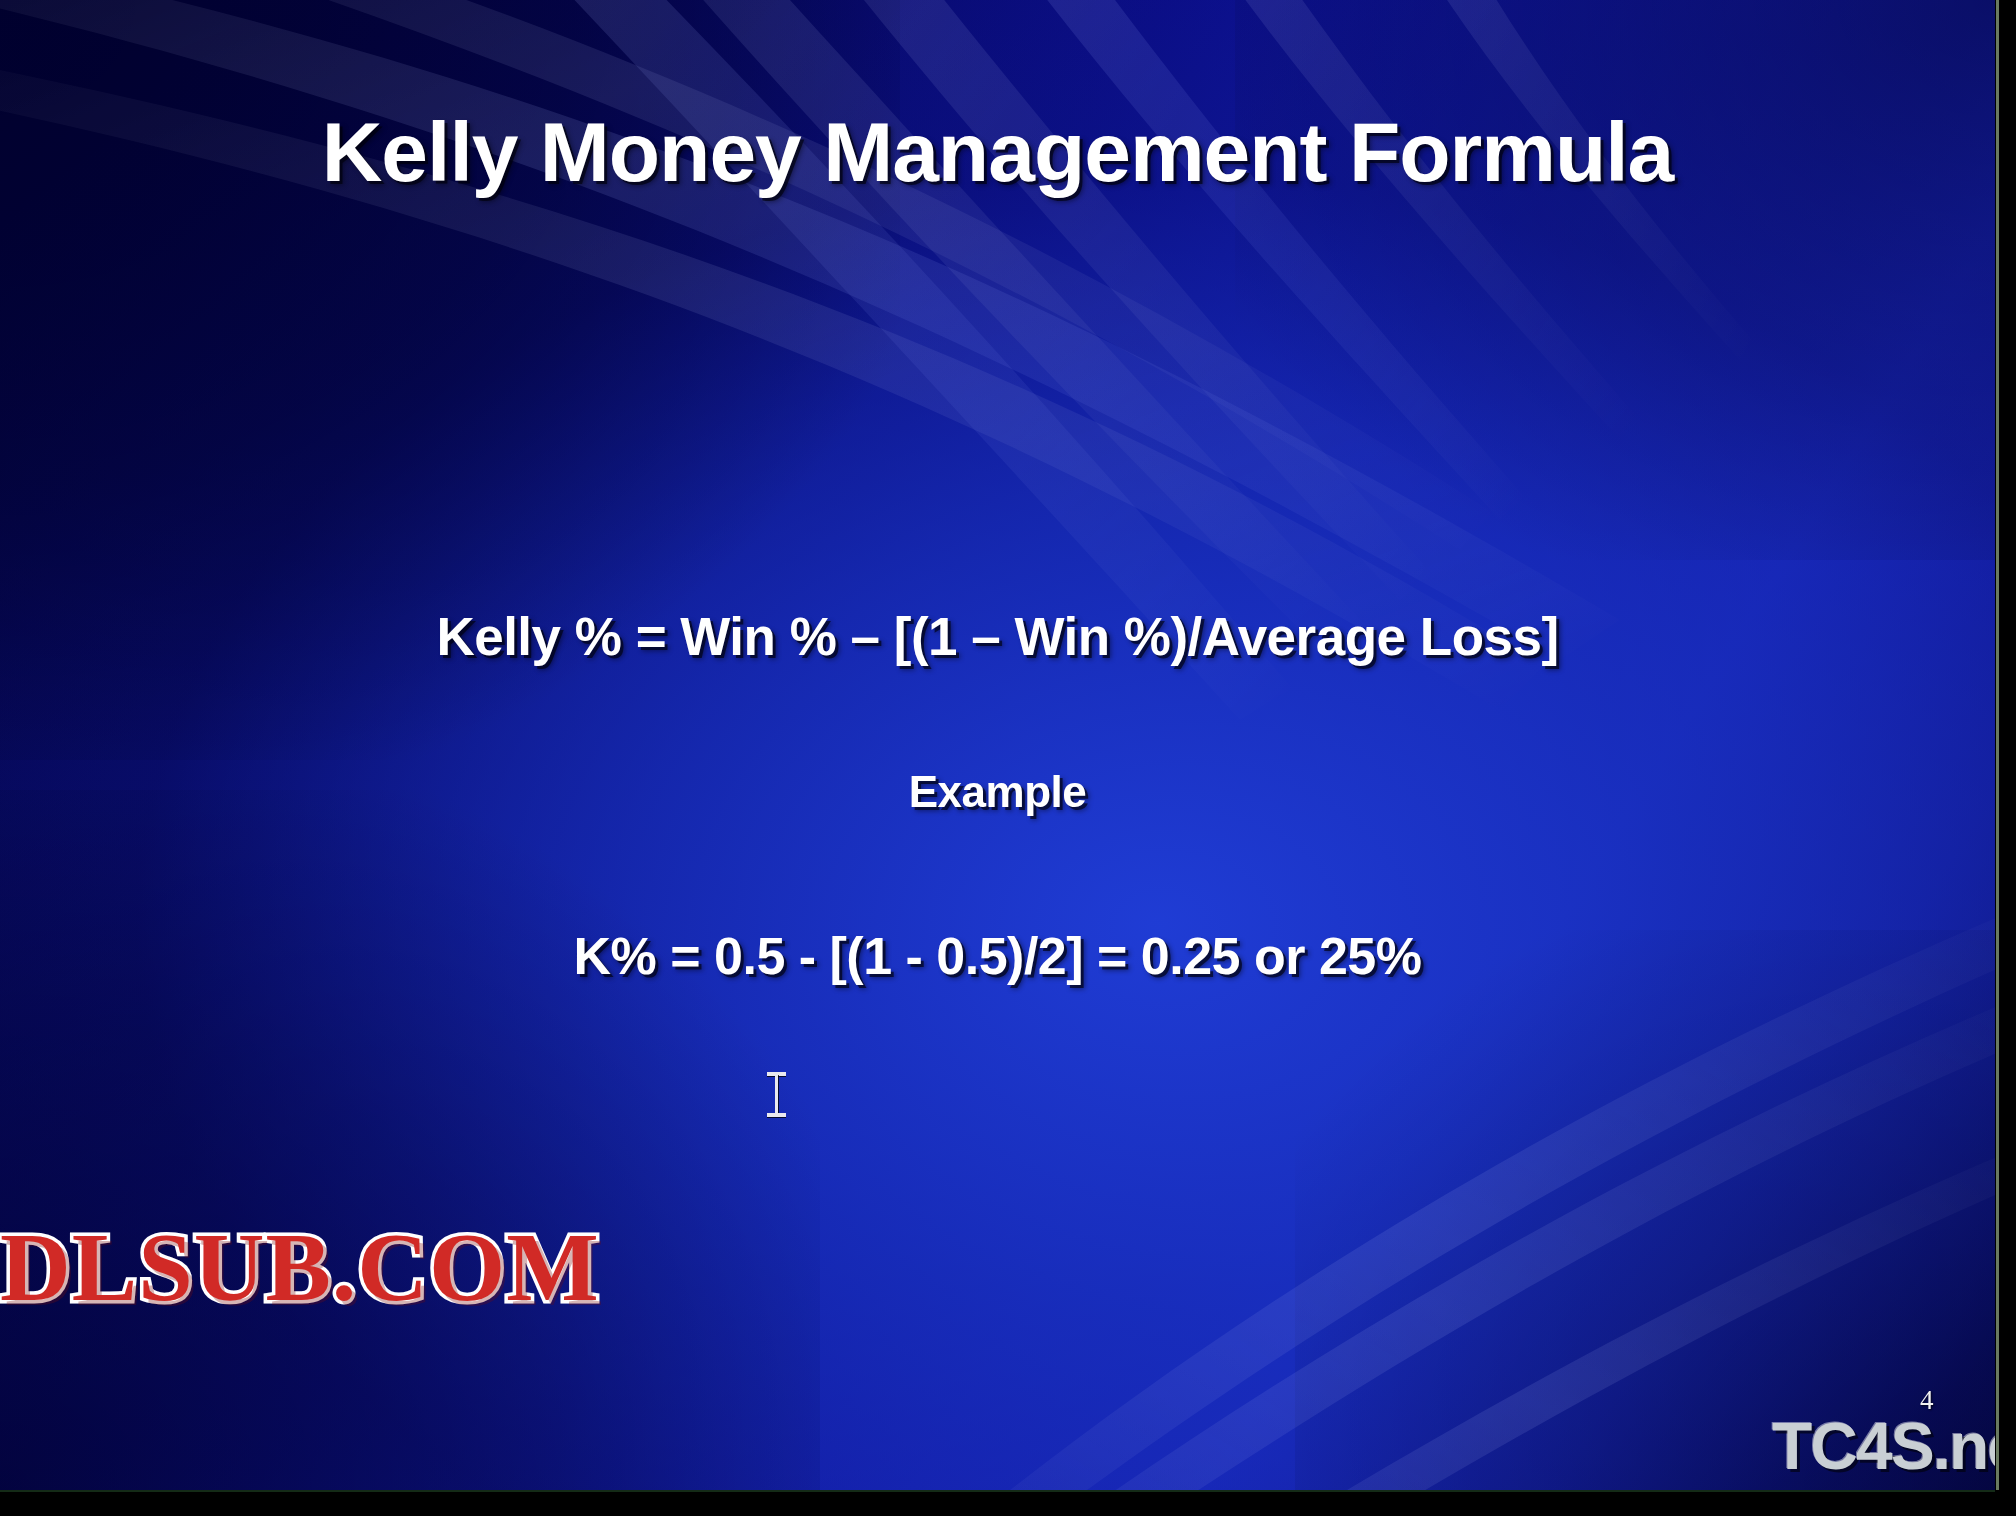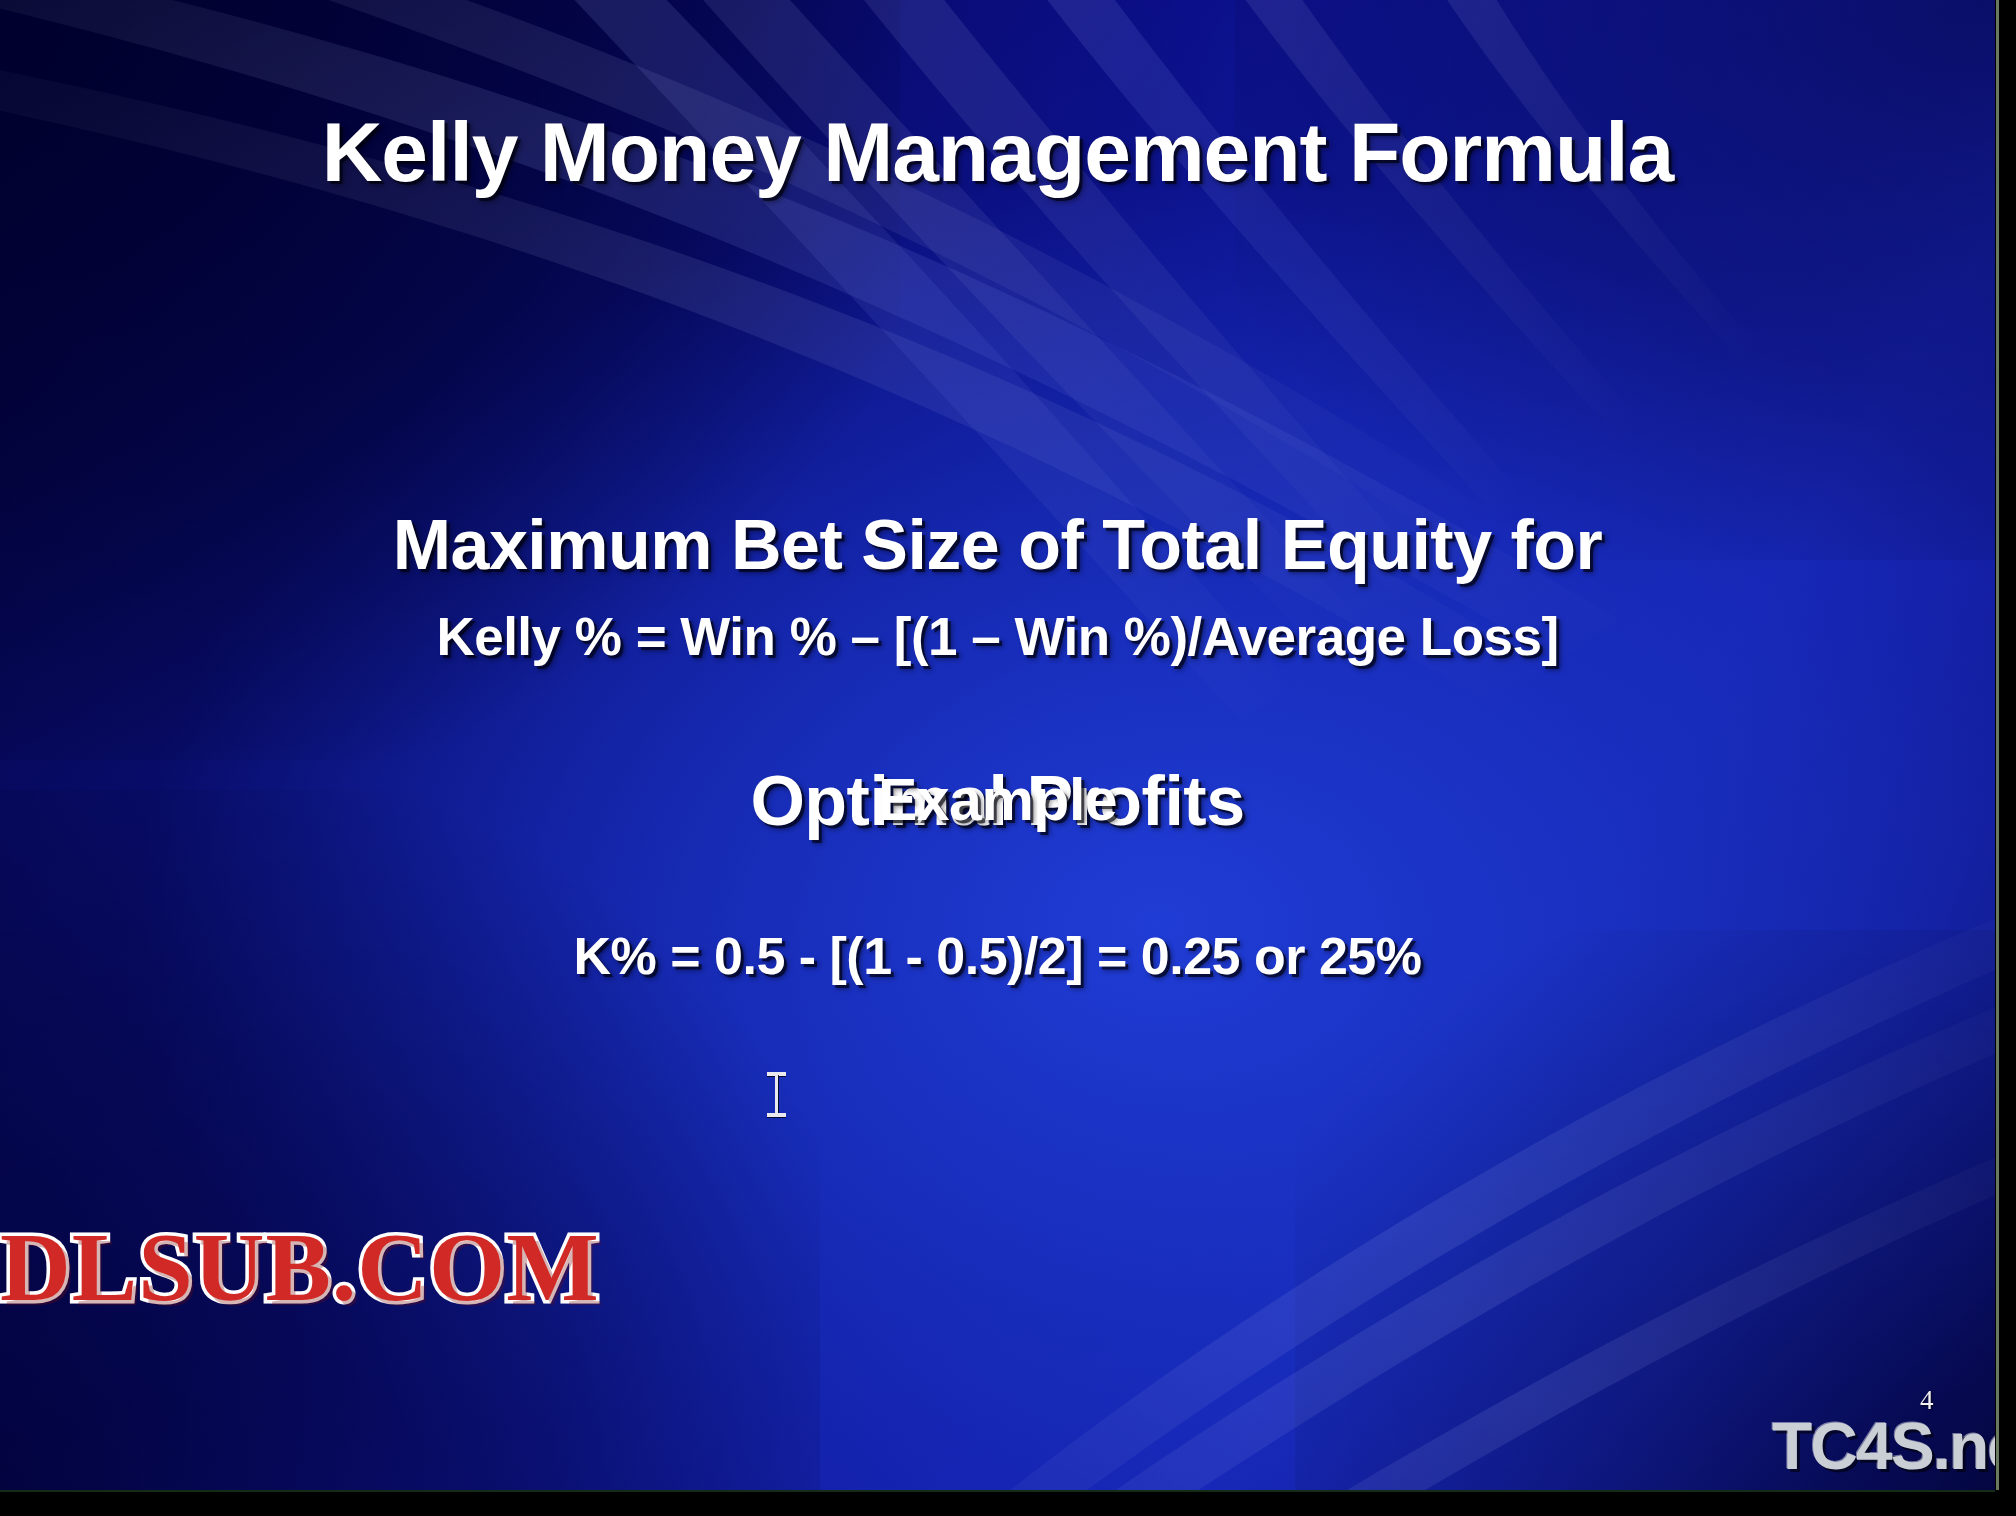--- a/index.html
+++ b/index.html
@@ -151,21 +151,21 @@
   #subtitle-line-1, #subtitle-line-2 { display: block; }
 
   #formula-line {
     left: 80px; right: 80px; top: 580px;
     font-size: 53px;
     margin-top: 28px;
   }
 
   #example-heading {
     left: 0; right: 0; top: 768px;
-    font-size: 59px;
+    font-size: 44px;
   }
 
   #example-formula {
     left: 0; right: 0; top: 880px;
     font-size: 52px;
     margin-top: 48px;
   }
 
   
   #text-cursor {
@@ -292,24 +292,20 @@
           <stop offset="100%" stop-color="#ffffff" stop-opacity="0"></stop>
         </linearGradient>
       </defs>
       <path d="M -40 820 C 260 560 640 300 1230 60 L 1230 110 C 660 350 300 600 10 830 Z" fill="url(#sweepGrad)"></path>
       <path d="M -40 880 C 300 620 700 360 1230 150 L 1230 196 C 720 400 340 660 10 890 Z" fill="url(#sweepGrad)"></path>
       <path d="M 120 900 C 420 700 780 480 1230 300 L 1230 336 C 800 512 460 730 170 908 Z" fill="url(#sweepGrad)"></path>
     </svg>
 
     <div class="slide-text" id="slide-title">Kelly Money Management Formula</div>
 
-    <div class="slide-text" id="subtitle-block">
-      <span id="subtitle-line-1">Maximum Bet Size of Total Equity for</span>
-      <span id="subtitle-line-2">Optimal Profits</span>
-    </div>
 
     <div class="slide-text" id="formula-line">Kelly % = Win % – [(1 – Win %)/Average Loss]</div>
 
     <div class="slide-text" id="example-heading">Example</div>
 
     <div class="slide-text" id="example-formula">K% = 0.5 - [(1 - 0.5)/2] = 0.25 or 25%</div>
 
     <div id="text-cursor">
       <div class="ibeam-cap-top"></div>
       <div class="ibeam-stem"></div>

